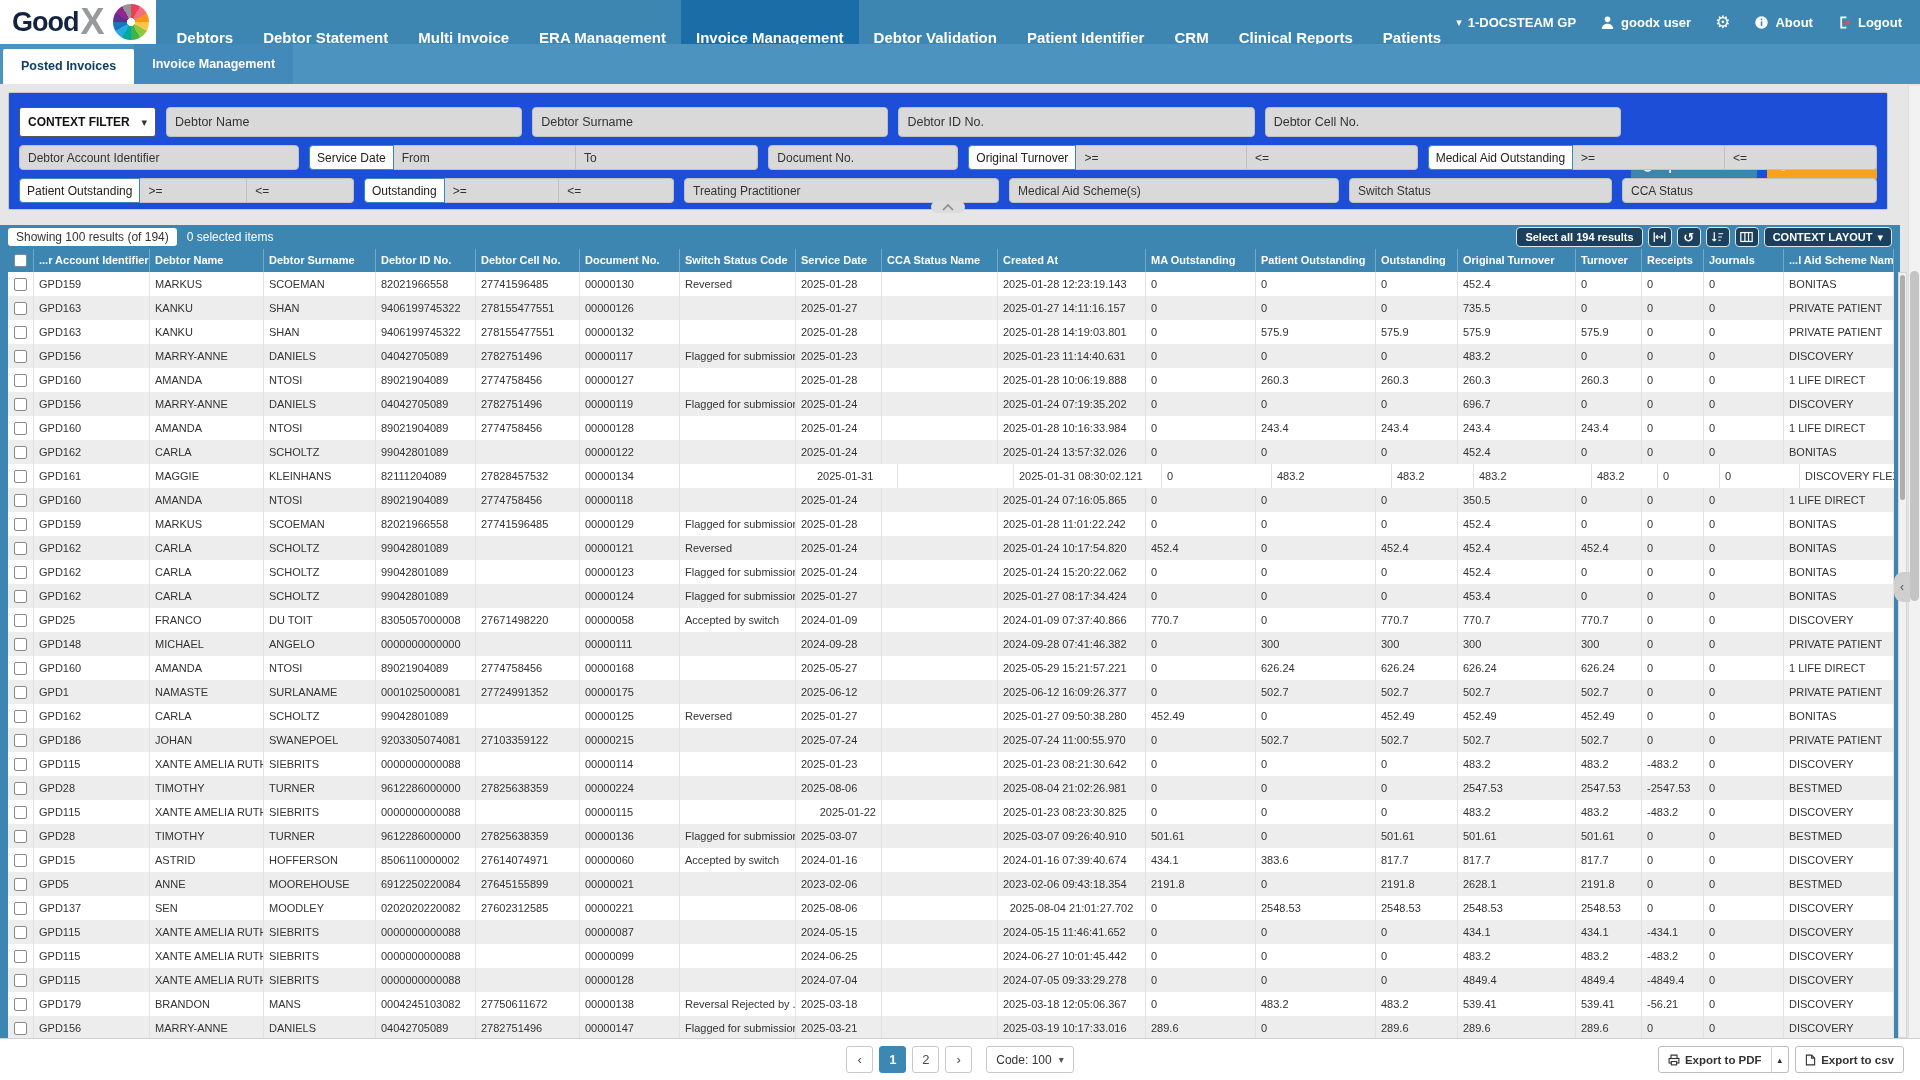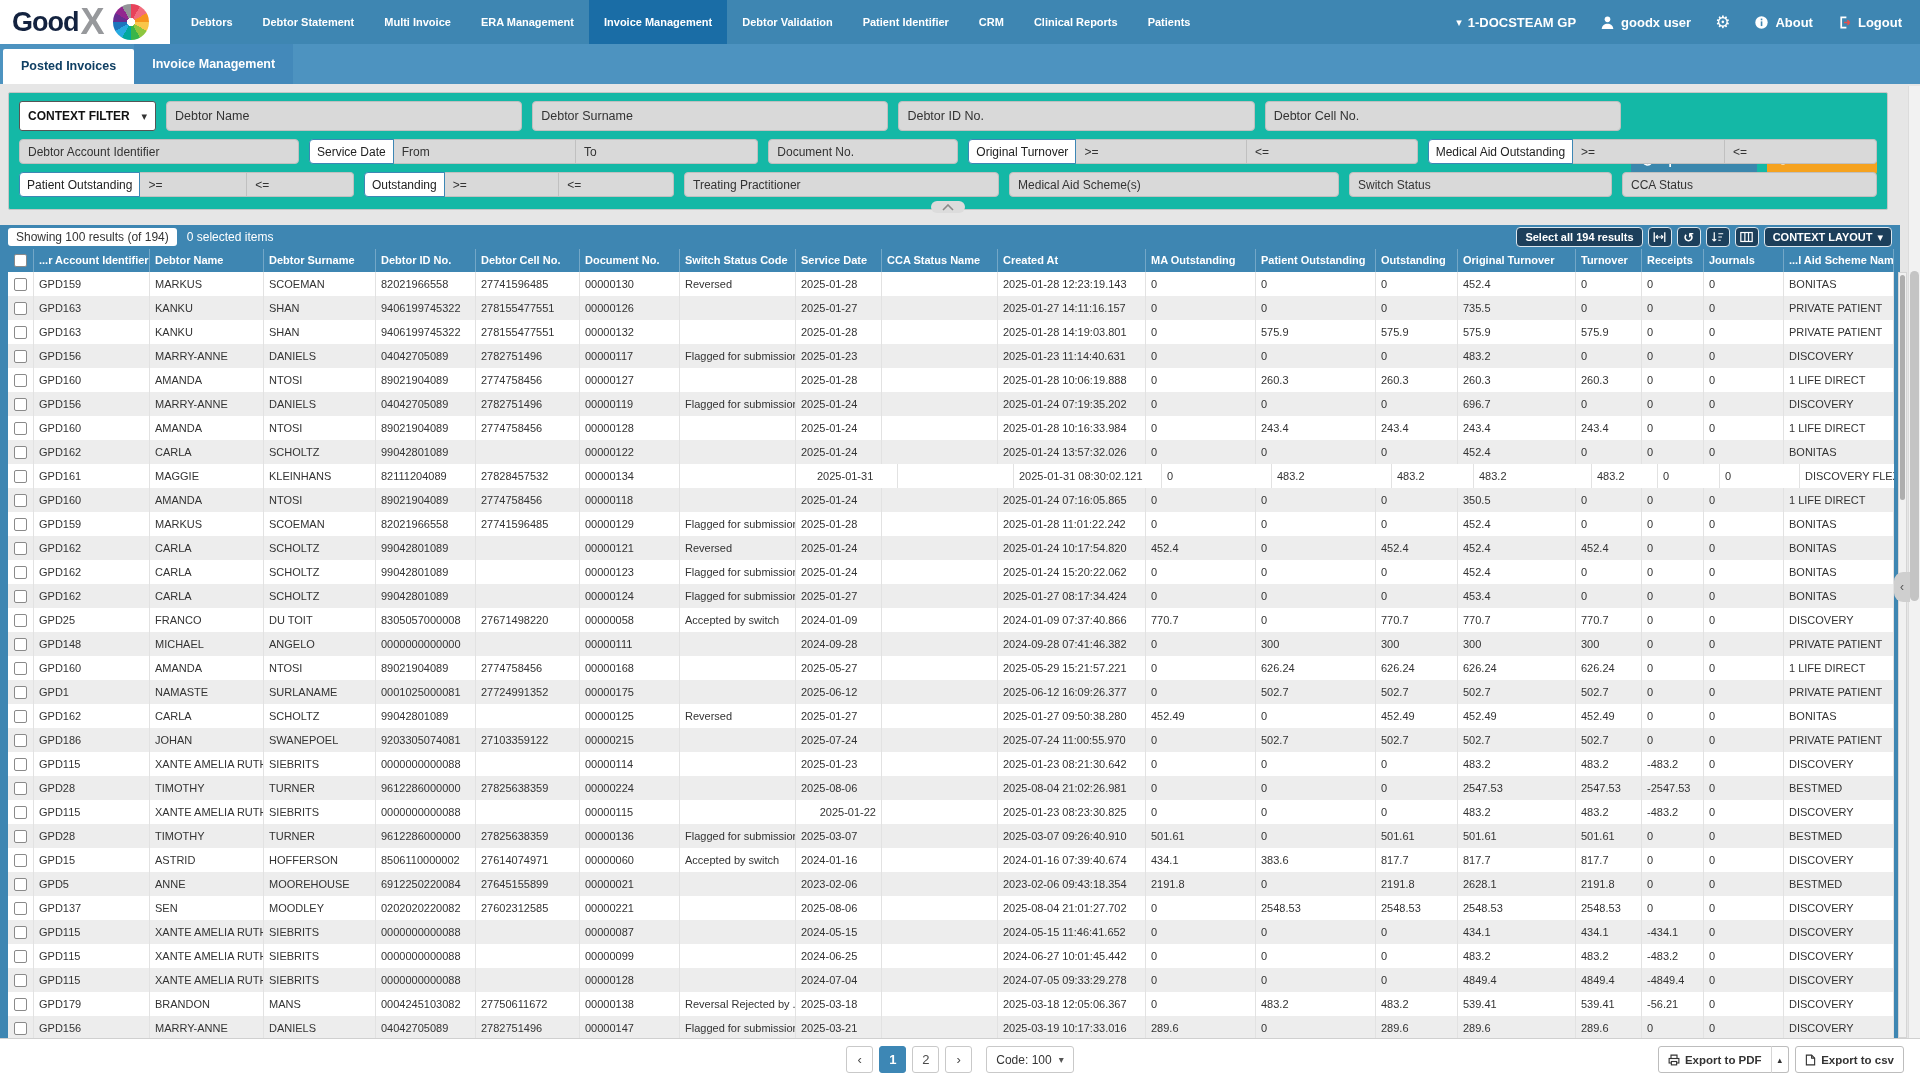--- a/index.html
+++ b/index.html
@@ -8,35 +8,35 @@
 
   
   .topnav{position:absolute;top:0;left:0;width:1920px;height:44px;background:#3e86b2;display:flex;align-items:stretch;color:#fff;}
   .logo-box{background:#fff;width:170px;display:flex;align-items:center;padding-left:12px;gap:6px;}
   .logo-good{font-size:27px;font-weight:800;color:#13223f;letter-spacing:-1px;}
   .logo-x{font-size:36px;font-weight:800;color:#97999c;margin-left:-4px;line-height:1;}
   .pinwheel{width:36px;height:36px;border-radius:50%;flex:none;margin-left:2px;
     background:radial-gradient(circle at center,#fff 0 4px,transparent 4px),
     conic-gradient(#e8425a 0 30deg,#f26d7d 30deg 60deg,#f7941d 60deg 90deg,#f9c64a 90deg 120deg,#8dc63f 120deg 150deg,#39b54a 150deg 180deg,#00a99d 180deg 210deg,#27aae1 210deg 240deg,#1c75bc 240deg 270deg,#662d91 270deg 300deg,#92278f 300deg 330deg,#939598 330deg 360deg);}
   #nav-items{display:flex;align-items:stretch;margin-left:6px;}
-  .nav-item{padding:0 15px;line-height:44px;font-size:11px;font-weight:700;white-space:nowrap;cursor:default;}
+  .nav-item{padding:16px 15px;line-height:44px;font-size:15px;font-weight:700;white-space:nowrap;cursor:default;}
   .nav-active{background:#1a6da6;}
   .nav-right{margin-left:auto;display:flex;align-items:center;gap:24px;padding-right:18px;font-size:13px;font-weight:700;}
   .nav-chip{display:flex;align-items:center;gap:6px;white-space:nowrap;}
   .icon{display:inline-flex;align-items:center;justify-content:center;}
   .caret{font-size:11px;}
 
   
   .subbar{position:absolute;top:44px;left:0;width:1920px;height:40px;background:#4d93c0;display:flex;align-items:flex-end;}
   .subtab{padding:0 18px;font-size:12.5px;font-weight:700;white-space:nowrap;}
   .subtab-active{background:#fff;color:#0f3f63;height:35px;line-height:35px;border-radius:2px 2px 0 0;margin-left:3px;}
   .subtab-idle{background:#4389ba;color:#fff;height:40px;line-height:40px;}
 
   
-  .filter-panel{position:absolute;top:92px;left:8px;width:1880px;height:118px;background:#14b8a6;border:1px solid #c6c6c6;border-radius:2px;padding:8px 10px;}
+  .filter-panel{position:absolute;top:92px;left:8px;width:1880px;height:118px;background:#1d4ed8;border:1px solid #c6c6c6;border-radius:2px;padding:14px 10px;}
   .f-row{display:flex;gap:10px;margin-bottom:8px;}
   .f-input{background:#d9d9d9;border:1px solid #c0c0c0;border-radius:4px;height:30px;padding:0 8px;font-family:inherit;font-size:12.5px;color:#222;width:100%;}
   .f-input::placeholder{color:#333;opacity:1;}
   .f-sm .f-input{height:25px;font-size:12px;}
   .f-row2{height:25px;}
   .f-group{display:flex;flex:none;}
   .f-label{background:#fff;border:1px solid #3d87b5;border-radius:4px 0 0 4px;display:flex;align-items:center;padding:0 7px;font-size:12px;color:#222;white-space:nowrap;flex:none;}
   .f-group .f-input{border-radius:0 4px 4px 0;border-left:none;}
   .f-group .f-input.mid{border-radius:0;}
   .ctx-select{width:137px;flex:none;background:#fff;border:1px solid #555;border-radius:3px;height:30px;display:flex;align-items:center;justify-content:space-between;padding:0 8px;font-size:12px;font-weight:700;color:#111;}
@@ -886,21 +886,21 @@
           </div>
           <div class="td" style="width: 116px;">GPD137</div>
           <div class="td" style="width: 114px;">SEN</div>
           <div class="td" style="width: 112px;">MOODLEY</div>
           <div class="td" style="width: 100px;">0202020220082</div>
           <div class="td" style="width: 104px;">27602312585</div>
           <div class="td" style="width: 100px;">00000221</div>
           <div class="td" style="width: 116px;"></div>
           <div class="td" style="width: 86px;">2025-08-06</div>
           <div class="td" style="width: 116px;"></div>
-          <div class="td" style="width: 148px;">2025-08-04 21:01:27.702</div>
+          <div class="td" style="width: 148px; text-align: center;">2025-08-04 21:01:27.702</div>
           <div class="td" style="width: 110px;">0</div>
           <div class="td" style="width: 120px;">2548.53</div>
           <div class="td" style="width: 82px;">2548.53</div>
           <div class="td" style="width: 118px;">2548.53</div>
           <div class="td" style="width: 66px;">2548.53</div>
           <div class="td" style="width: 62px;">0</div>
           <div class="td" style="width: 80px;">0</div>
           <div class="td" style="width: 110px;">DISCOVERY</div>
         </div>
         <div class="tr">

